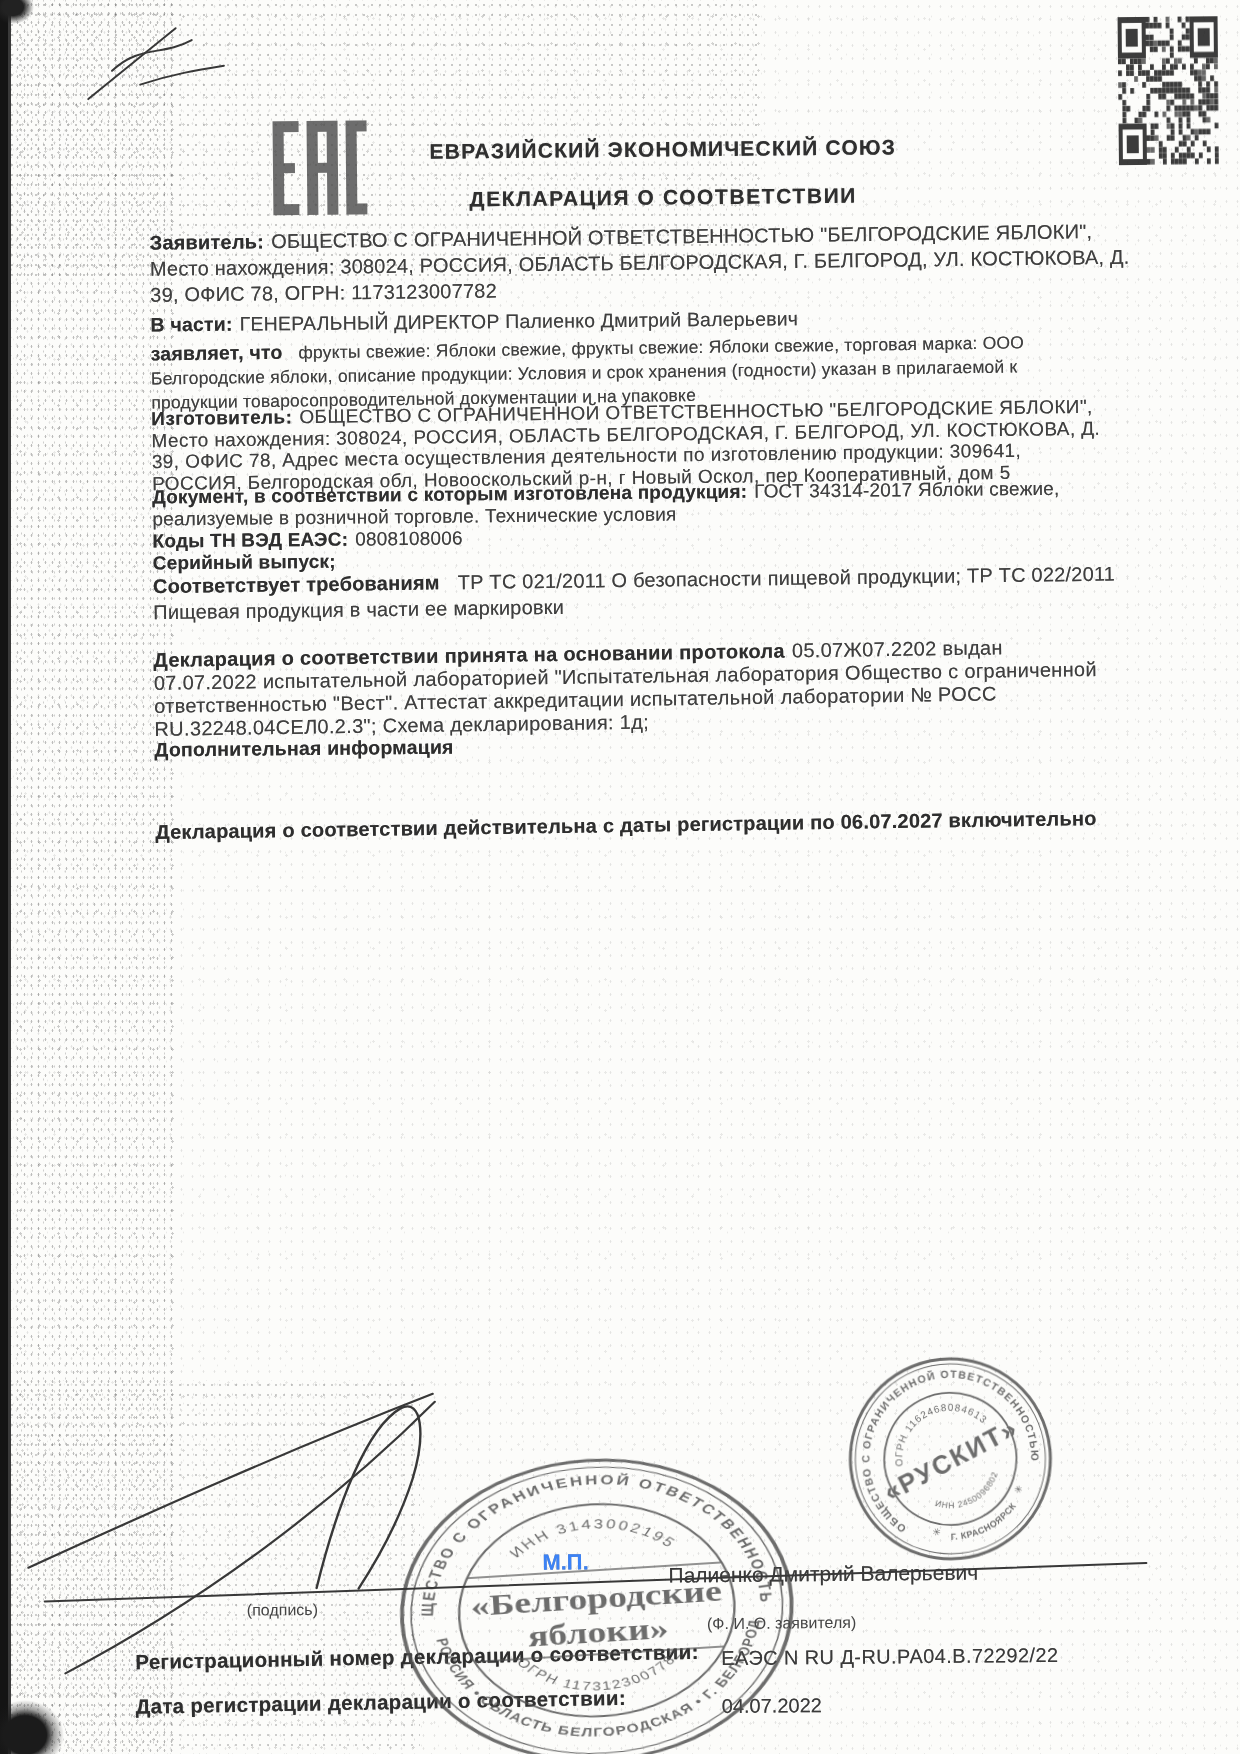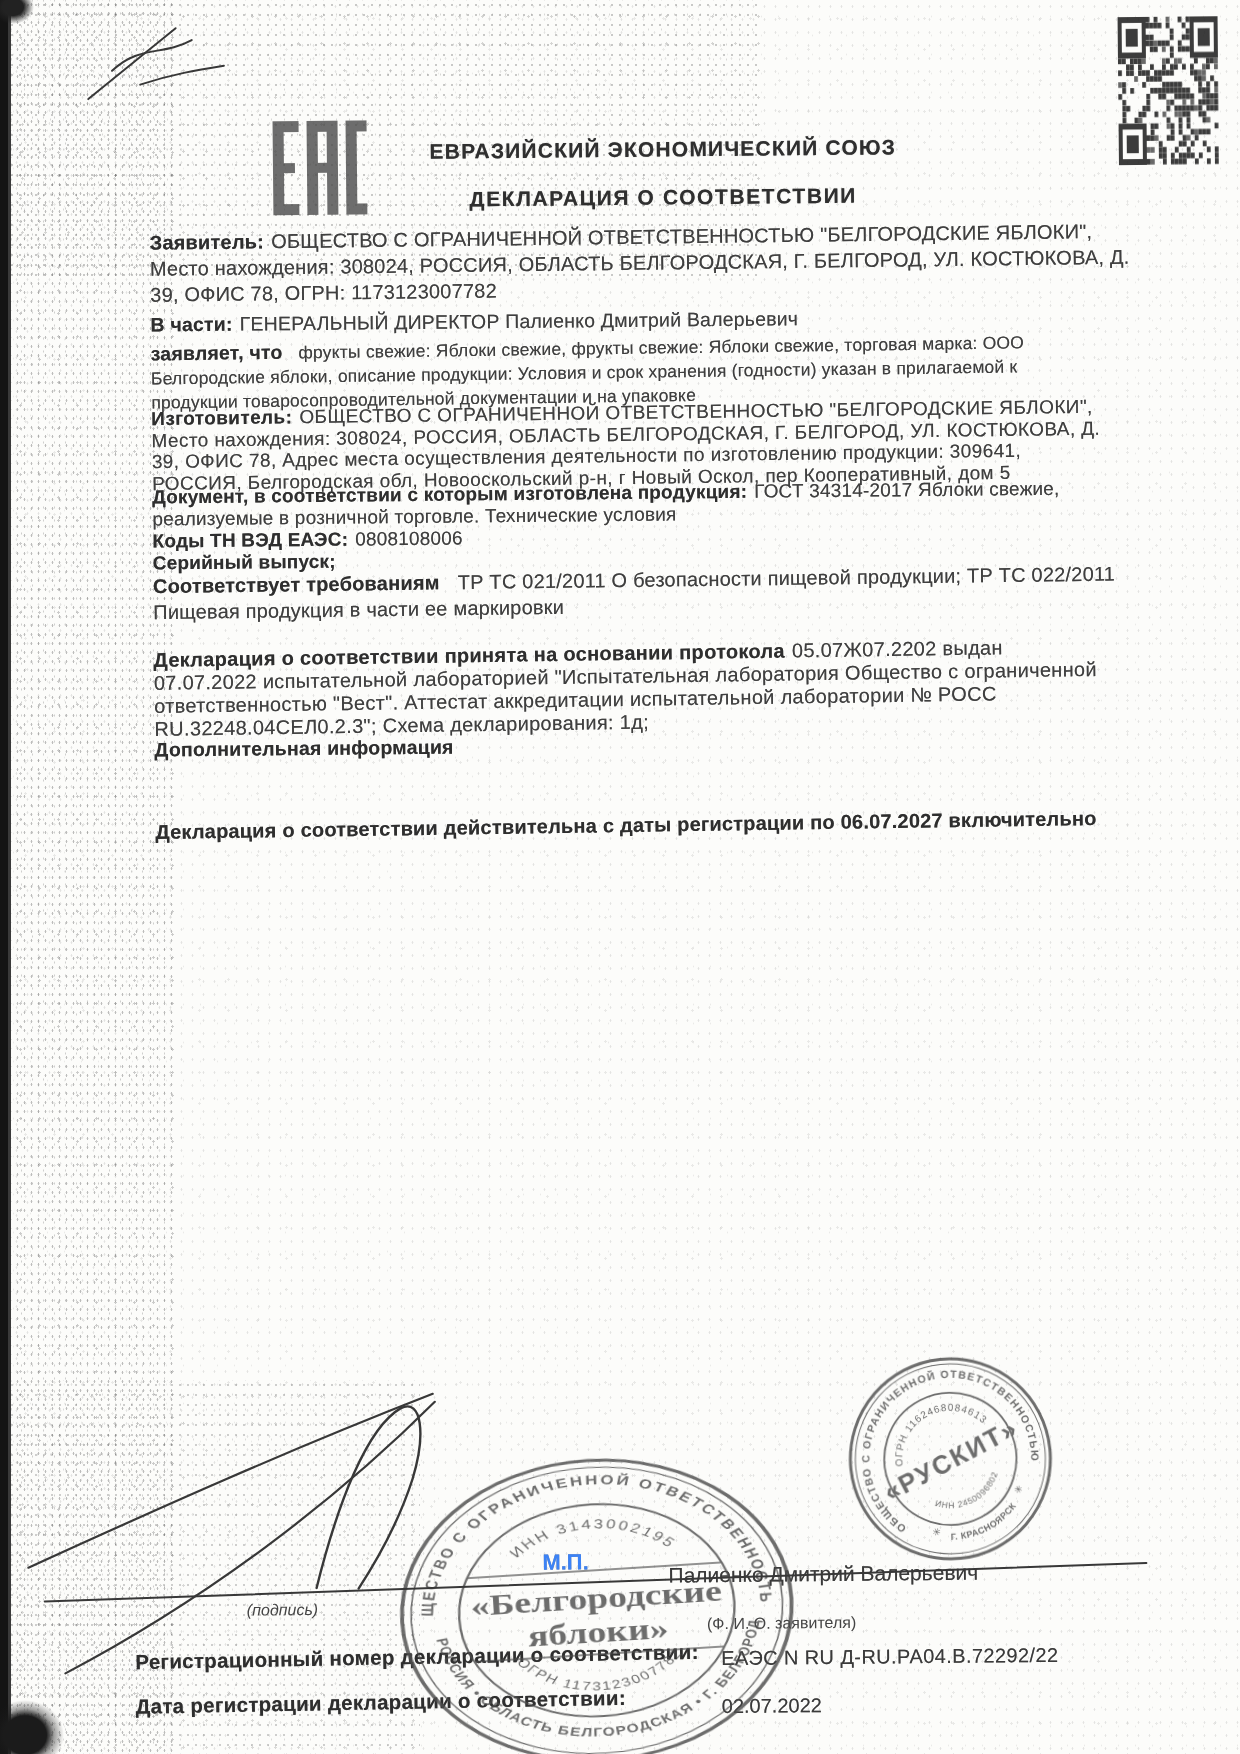--- a/index.html
+++ b/index.html
@@ -351,29 +351,29 @@
   </p>
 
   <p class="para" style="top:733px;">
     <span class="b">Дополнительная информация</span>
   </p>
 
   <p class="para" style="top:812px;font-size:20px;line-height:26px;transform:rotate(-.3deg);">
     <span class="b">Декларация о соответствии действительна с даты регистрации по 06.07.2027 включительно</span>
   </p>
 
-  <span class="cap" style="left:240px;top:1598px;font-style:italic;">(подпись)</span>
+  <span class="cap" style="left:240px;top:1598px;">(подпись)</span>
   <span class="val" style="left:536px;top:1549px;font-weight:bold;font-size:22px;color:#3b82f6;">М.П.</span>
   <span class="val" style="left:662px;top:1564px;font-size:21px;">Палиенко Дмитрий Валерьевич</span>
   <span class="cap" style="left:700px;top:1616px;">(Ф. И. О. заявителя)</span>
 
   <span class="lblrow" style="top:1643px;transform:rotate(-.5deg);">Регистрационный номер декларации о соответствии:</span>
   <span class="val" style="left:714px;top:1648px;letter-spacing:.4px;">ЕАЭС N RU Д-RU.РА04.В.72292/22</span>
   <span class="lblrow" style="top:1688px;transform:rotate(-.5deg);">Дата регистрации декларации о соответствии:</span>
-  <span class="val" style="left:714px;top:1696px;">02.07.2022</span>
+  <span class="val" style="left:714px;top:1696px;">04.07.2022</span>
 
   <svg class="stamp" style="left:382px;top:1450px;transform:rotate(-3deg);" width="416" height="320" viewBox="0 0 320 320" preserveAspectRatio="none">
     <defs>
       <path id="lsTop" d="M 34 160 A 126 126 0 0 1 286 160"></path>
       <path id="lsBot" d="M 34 160 A 126 126 0 0 0 286 160"></path>
       <path id="lsInnTop" d="M 78 160 A 82 82 0 0 1 242 160"></path>
       <path id="lsInnBot" d="M 80 160 A 80 80 0 0 0 240 160"></path>
     </defs>
     <g fill="none" stroke="#4e4e4e">
       <circle cx="160" cy="160" r="150" stroke-width="3"></circle>

